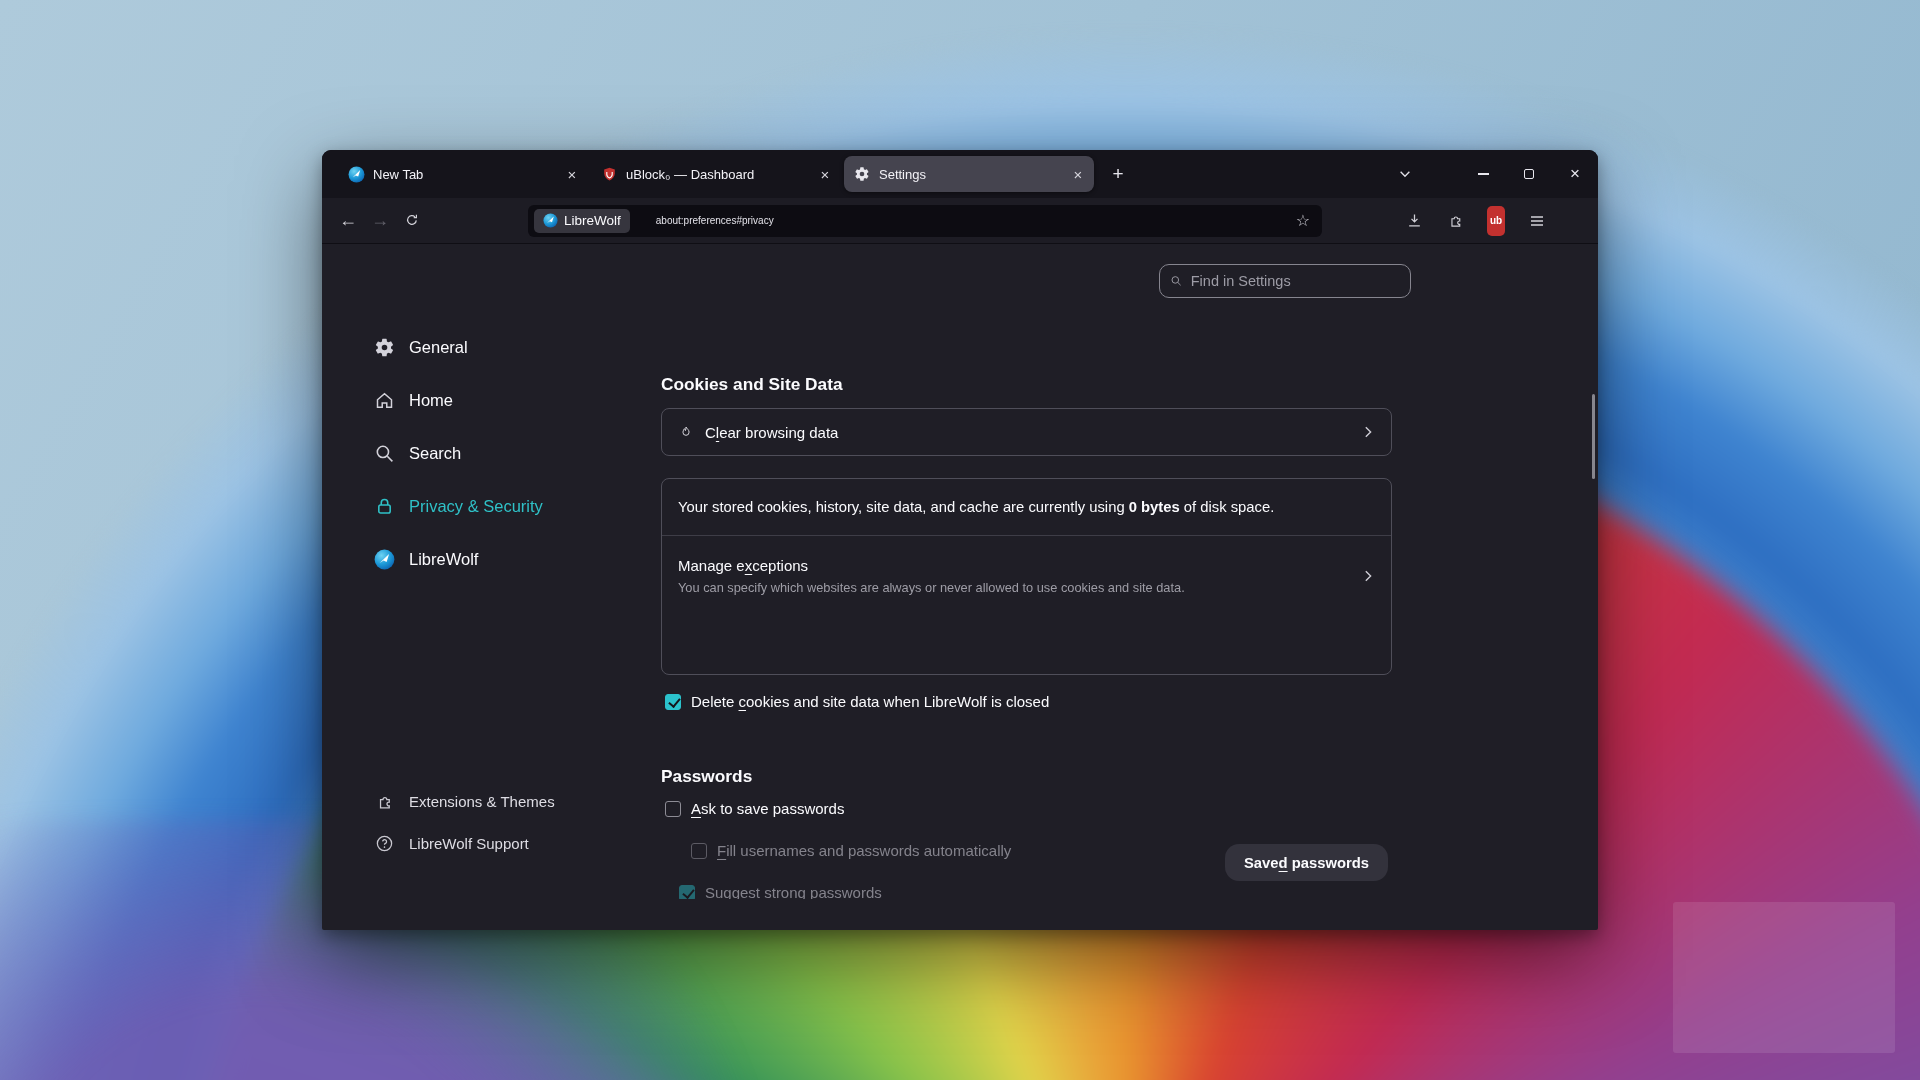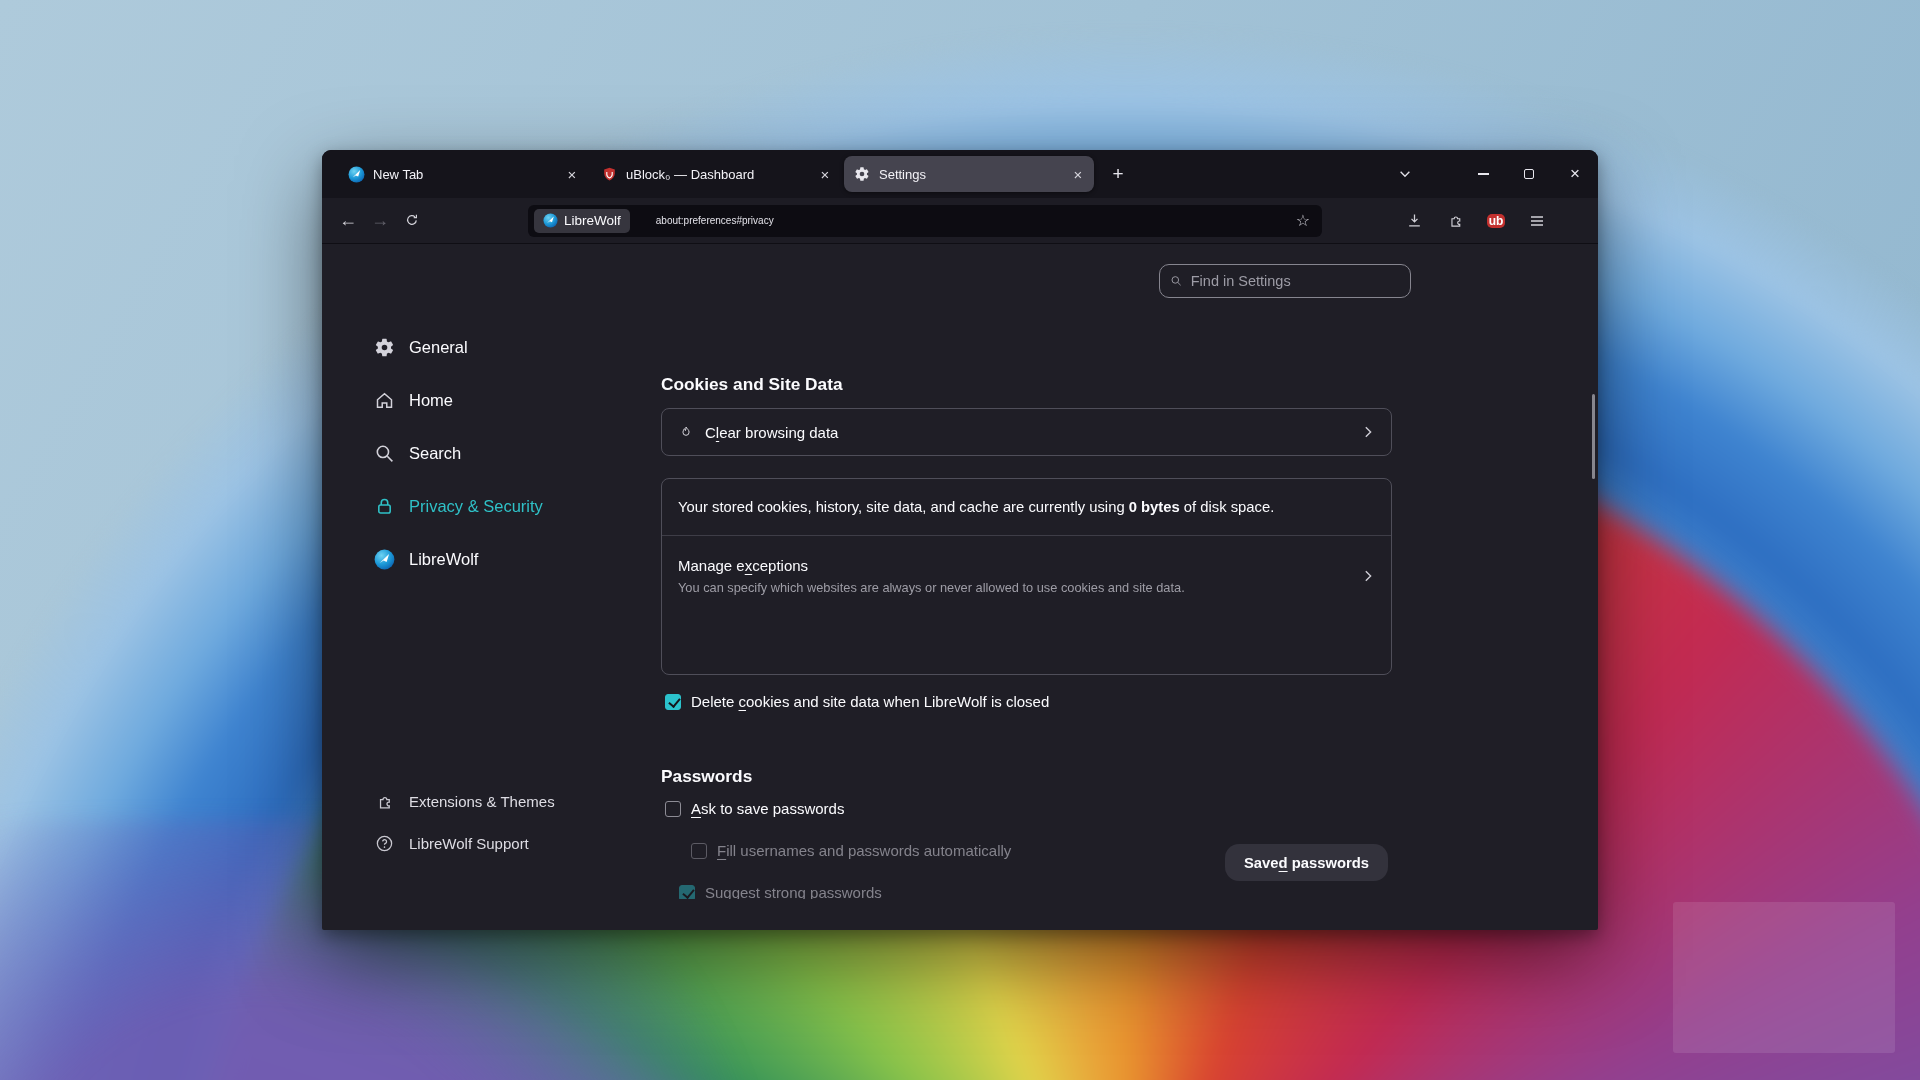--- a/index.html
+++ b/index.html
@@ -58,22 +58,22 @@
               justify-content:center; color:#d2d1d8; font-size:18px; flex:none; }
   .icon-btn.disabled { color:#63626b; }
   .urlbar { height:32px; background:#0d0c12; border-radius:6px; flex:1; max-width:794px;
             margin-left:100px; display:flex; align-items:center; padding:0 6px; }
   .chip { height:24px; background:#36353e; border-radius:5px; display:flex; align-items:center;
           gap:6px; padding:0 9px; color:#fbfbfe; font-size:13.5px; flex:none; }
   .chip .favicon { width:15px; height:15px; }
   .url-text { color:#e3e2e9; font-size:10px; margin-left:26px; flex:1; white-space:nowrap; }
   .star-btn { color:#cfced6; font-size:16px; width:26px; text-align:center; flex:none; }
   .nav-right { display:flex; gap:9px; margin-left:76px; }
-  .ublock-badge { width:18px; height:14px; border-radius:5px; background:#c3312f; color:#fff;
-                  font-size:12px; font-weight:bold; display:flex; align-items:center; justify-content:center; }
+  .ublock-badge { width:18px; height:30px; border-radius:5px; background:#c3312f; color:#fff;
+                  font-size:10px; font-weight:bold; display:flex; align-items:center; justify-content:center; }
 
   
   .bookmarksbar { height:30px; background:#1a1921; border-bottom:1px solid #101016;
                   display:flex; align-items:center; padding:0 12px; font-size:12.5px; color:#d0cfd7; }
   .bm-link { color:#5ac4d6; text-decoration:underline; margin-left:5px; }
 
   
   .content { position:relative; height:655px; background:#1f1e26; overflow:hidden; }
 
   .find-box { position:absolute; left:817px; top:20px; width:252px; height:34px;

